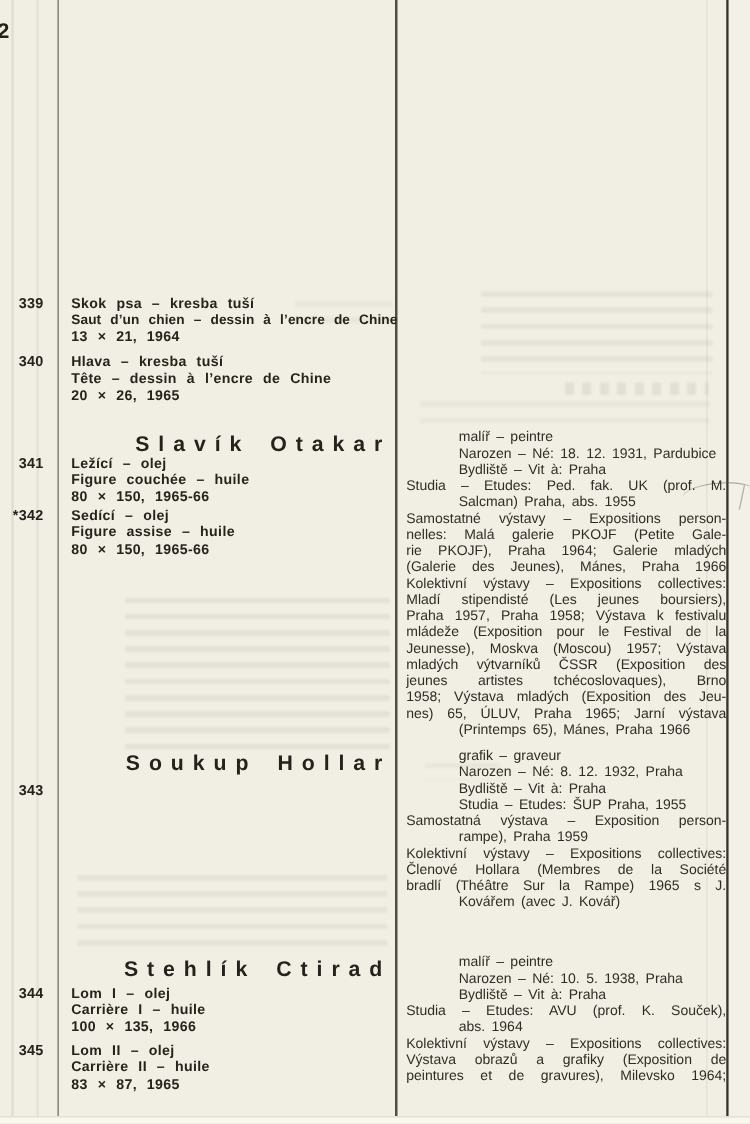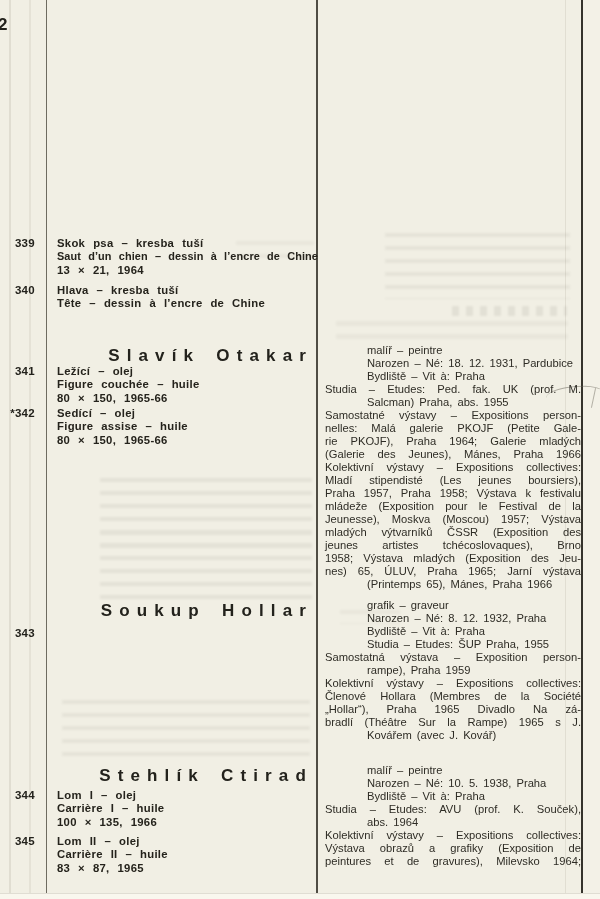--- a/index.html
+++ b/index.html
@@ -100,20 +100,21 @@
 <div class="entry-num" style="top: 237px;">339</div>
     <div class="entry-body" style="top: 237px;">
       <div class="eline">Skok psa – kresba tuší</div>
       <div class="eline just">Saut d’un chien – dessin à l’encre de Chine</div>
       <div class="eline">13 × 21, 1964</div>
     </div>
     <div class="entry-num" style="top: 284px;">340</div>
     <div class="entry-body" style="top: 284px;">
       <div class="eline">Hlava – kresba tuší</div>
       <div class="eline">Tête – dessin à l’encre de Chine</div>
+      <div class="eline">20 × 26, 1965</div>
     </div>
     <div class="entry-num" style="top: 365px;">341</div>
     <div class="entry-body" style="top: 365px;">
       <div class="eline">Ležící – olej</div>
       <div class="eline">Figure couchée – huile</div>
       <div class="eline">80 × 150, 1965-66</div>
     </div>
     <div class="entry-num" style="top: 407px;">*342</div>
     <div class="entry-body" style="top: 407px;">
       <div class="eline">Sedící – olej</div>
@@ -158,21 +159,20 @@
     <div class="artist-heading" style="top: 601px;">Soukup Hollar</div>
     <div class="bio" style="top: 599px;">
       <div class="bline">grafik – graveur</div>
       <div class="bline">Narozen – Né: 8. 12. 1932, Praha</div>
       <div class="bline">Bydliště – Vit à: Praha</div>
       <div class="bline">Studia – Etudes: ŠUP Praha, 1955</div>
       <div class="bline just">Samostatná výstava – Exposition person-</div>
       <div class="bline">rampe), Praha 1959</div>
       <div class="bline just">Kolektivní výstavy – Expositions collectives:</div>
       <div class="bline just">Členové Hollara (Membres de la Société</div>
-      <div class="bline just">„Hollar“), Praha 1965 Divadlo Na zá-</div>
       <div class="bline just">bradlí (Théâtre Sur la Rampe) 1965 s J.</div>
       <div class="bline">Kovářem (avec J. Kovář)</div>
     </div>
     <div class="artist-heading" style="top: 766px;">Stehlík Ctirad</div>
     <div class="bio" style="top: 764px;">
       <div class="bline">malíř – peintre</div>
       <div class="bline">Narozen – Né: 10. 5. 1938, Praha</div>
       <div class="bline">Bydliště – Vit à: Praha</div>
       <div class="bline just">Studia – Etudes: AVU (prof. K. Souček),</div>
       <div class="bline">abs. 1964</div>

